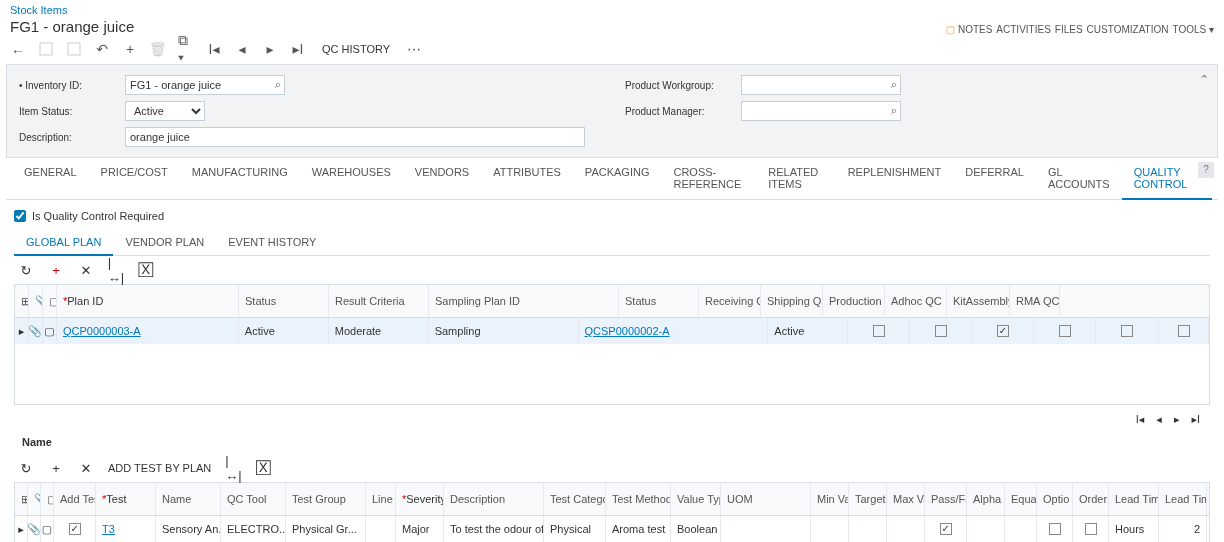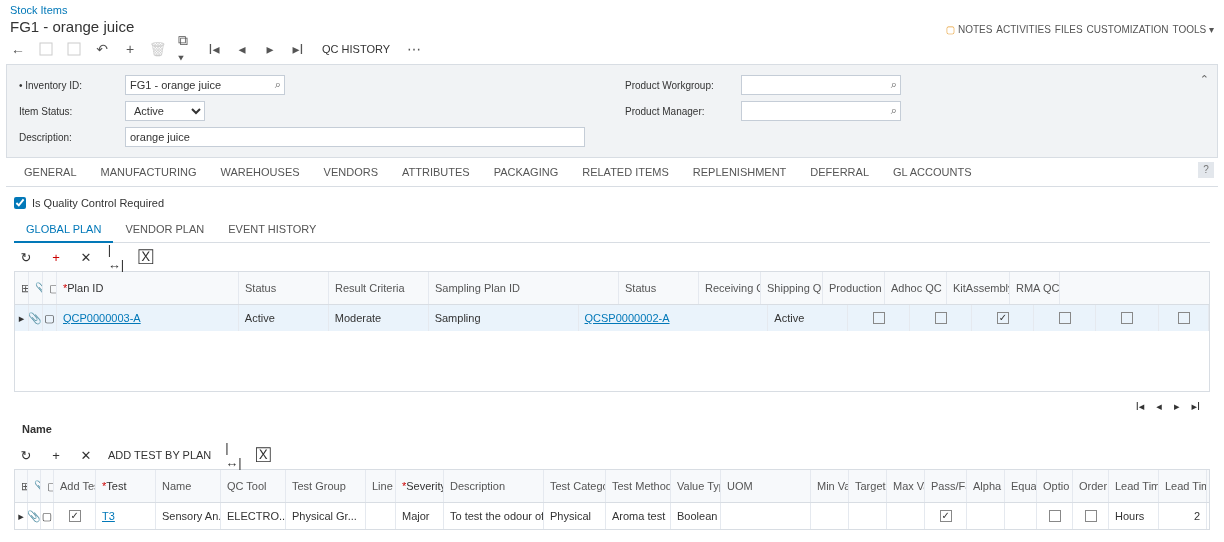--- a/index.html
+++ b/index.html
@@ -121,29 +121,32 @@
     <div class="row">
       <span class="lbl" style="width:110px">Product Manager:</span>
       <span class="search"><input class="w160" value="" style=""><span class="mag">⌕</span></span>
     </div>
   </div>
   <span class="coll">⌃</span>
 </div>
 
 <div class="tabs" id="main-tabs">
   <span class="tab">GENERAL</span>
+    <span class="tab">PRICE/COST</span>
     <span class="tab">MANUFACTURING</span>
     <span class="tab">WAREHOUSES</span>
     <span class="tab">VENDORS</span>
     <span class="tab">ATTRIBUTES</span>
     <span class="tab">PACKAGING</span>
+    <span class="tab">CROSS-REFERENCE</span>
     <span class="tab">RELATED ITEMS</span>
     <span class="tab">REPLENISHMENT</span>
     <span class="tab">DEFERRAL</span>
     <span class="tab">GL ACCOUNTS</span>
+    <span class="tab act">QUALITY CONTROL</span>
     <span class="help">?</span>
 </div>
 
 <div class="panel">
   <div class="chk">
     <input type="checkbox" checked="" style="">
     <span>Is Quality Control Required</span>
   </div>
   <div class="subtabs" id="sub-tabs">
       <span class="tab act">GLOBAL PLAN</span>

